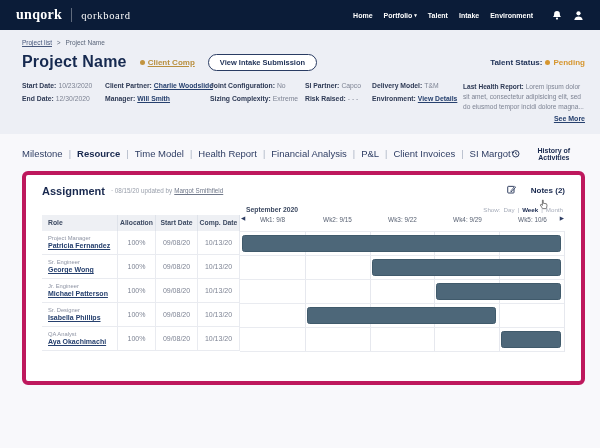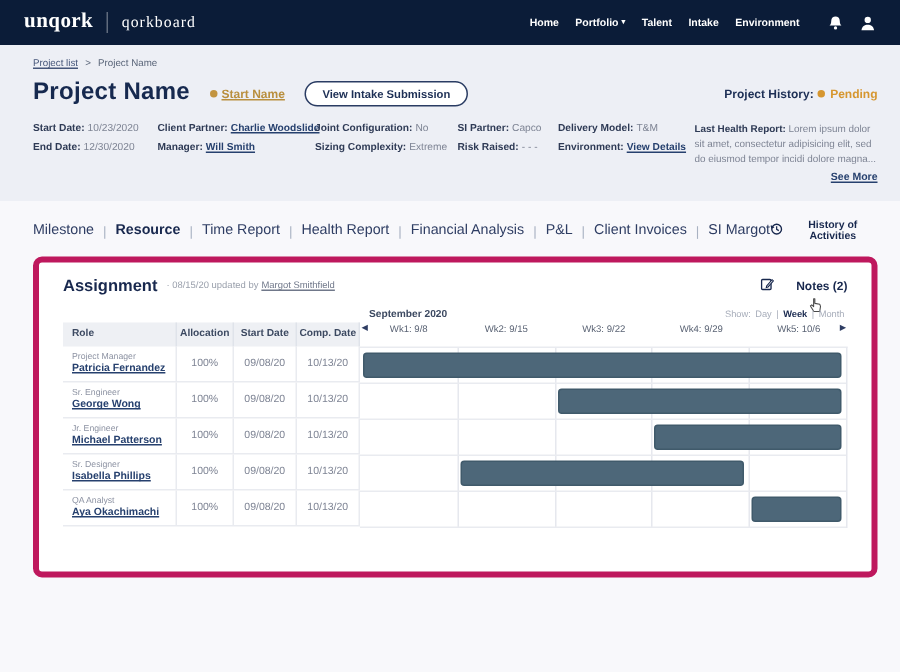--- a/index.html
+++ b/index.html
@@ -125,25 +125,25 @@
 <section class="page-header">
   <div class="breadcrumb">
     <a>Project list</a>
     <span class="bc-sep">&gt;</span>
     <span>Project Name</span>
   </div>
   <div class="title-row">
     <h1 class="page-title">Project Name</h1>
     <span class="client">
       <span class="dot gold"></span>
-      <a>Start Name</a>
+      <a>Client Comp</a>
     </span>
     <button class="intake-btn">View Intake Submission</button>
     <span class="status">
-      <span class="status-label">Project History:</span>
+      <span class="status-label">Talent Status:</span>
       <span class="dot orange"></span>
       <span class="status-value">Pending</span>
     </span>
   </div>
   <div class="info-grid">
     <div class="icol c1">
       <div class="field"><span class="lbl">Start Date:</span><span class="val">10/23/2020</span></div>
       <div class="field"><span class="lbl">End Date:</span><span class="val">12/30/2020</span></div>
     </div>
     <div class="icol c2">
@@ -167,21 +167,21 @@
       <a class="see-more">See More</a>
     </div>
   </div>
 </section>
 
 <div class="tab-bar">
   <a class="tab">Milestone</a>
     <span class="tab-sep">|</span>
   <a class="tab active">Resource</a>
     <span class="tab-sep">|</span>
-  <a class="tab">Time Report</a>
+  <a class="tab">Time Model</a>
     <span class="tab-sep">|</span>
   <a class="tab">Health Report</a>
     <span class="tab-sep">|</span>
   <a class="tab">Financial Analysis</a>
     <span class="tab-sep">|</span>
   <a class="tab">P&amp;L</a>
     <span class="tab-sep">|</span>
   <a class="tab">Client Invoices</a>
     <span class="tab-sep">|</span>
   <a class="tab">SI Margot</a>

